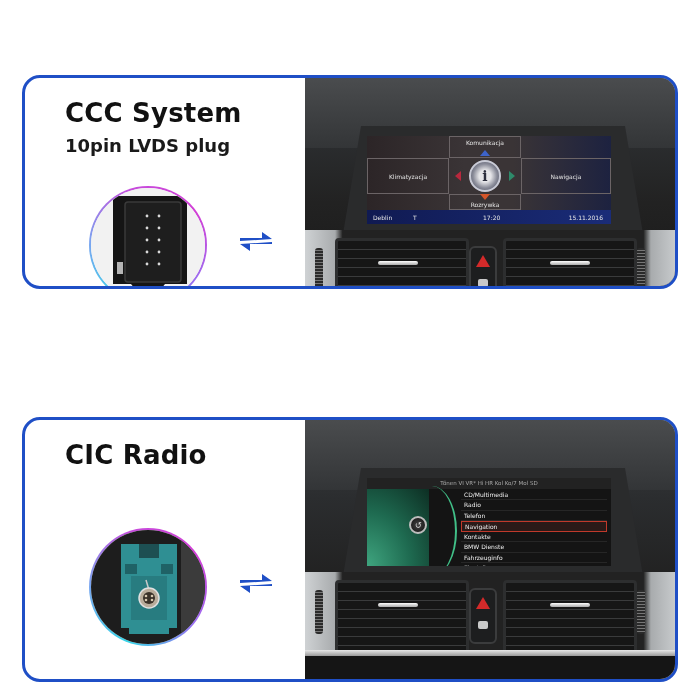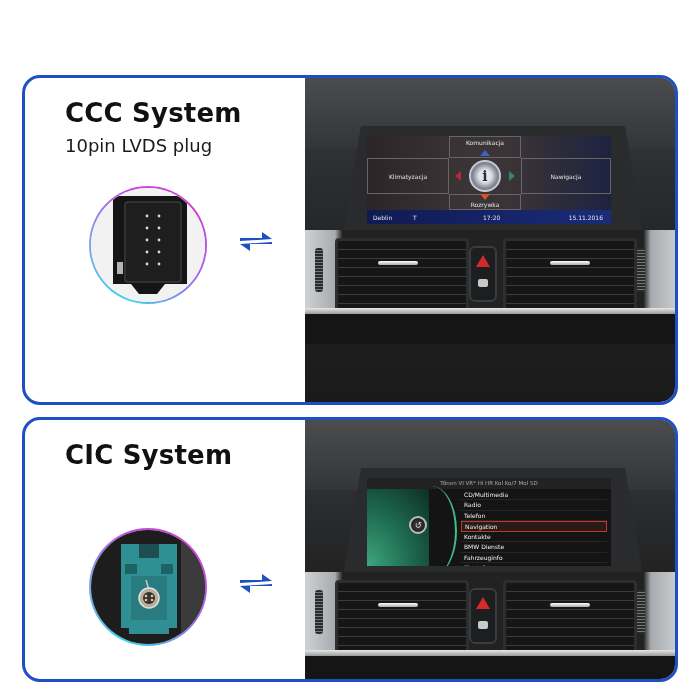--- a/index.html
+++ b/index.html
@@ -1,21 +1,21 @@
 <!DOCTYPE html>
 <html><head>
 <meta charset="utf-8">
 <style>
   html,body{margin:0;padding:0;background:#ffffff;}
   body{width:700px;height:700px;position:relative;overflow:hidden;font-family:"DejaVu Sans","Liberation Sans",sans-serif;}
   .card{position:absolute;left:22px;width:656px;border:3px solid #1f4fc6;border-radius:18px;background:#fff;overflow:hidden;box-sizing:border-box;}
-  .card.c1{top:75px;height:330px;}
+  .card.c1{top:75px;height:214px;}
   .card.c2{top:417px;height:265px;}
   .title{position:absolute;left:40px;top:20px;font-size:26px;font-weight:bold;color:#111;letter-spacing:0.2px;}
-  .sub{position:absolute;left:40px;top:57px;font-size:18px;color:#1a1a1a;}
+  .sub{position:absolute;left:40px;top:57px;font-size:18px;color:#1a1a1a;font-weight:bold;}
   .ring{position:absolute;left:64px;top:108px;width:118px;height:118px;border-radius:50%;
         background:conic-gradient(from 200deg,#38d5e8,#7aa6f0,#c64bdc,#d23fd6,#9b6ef0,#38d5e8);padding:2px;box-sizing:border-box;}
   .ring-inner{width:100%;height:100%;border-radius:50%;overflow:hidden;position:relative;background:#f4f4f4;}
   .swap{position:absolute;left:213px;top:151px;width:36px;height:26px;}
   .car{position:absolute;left:280px;top:0;width:376px;height:100%;background:linear-gradient(#3d3f41,#2b2d2f 30%,#222 60%,#1a1a1a);}
   .dash-top{position:absolute;left:0;top:0;width:100%;height:70px;background:linear-gradient(#4a4c4e,#333537);}
   .bezel{position:absolute;left:38px;top:48px;width:300px;height:108px;background:#2a2b2c;clip-path:polygon(6% 0,94% 0,100% 100%,0 100%);}
   .screen{position:absolute;left:62px;top:58px;width:244px;height:88px;overflow:hidden;background:#1a1a22;}
   .silver{position:absolute;left:0;top:152px;width:100%;height:110px;background:linear-gradient(90deg,#cfd2d4,#a8abad 8%,#222 10%,#222 90%,#a8abad 92%,#cfd2d4);}
   .vent{position:absolute;top:160px;width:128px;height:68px;background:#1b1c1d;border:3px solid #2d2e2f;border-radius:4px;
@@ -115,21 +115,21 @@
     <div class="hz">
         <div class="tri"></div>
         <div class="lock"></div>
       </div>
     <div class="strip"></div>
     <div class="lowdash"></div>
   </div>
 </div>
 
 <div class="card c2">
-  <div class="title">CIC System</div>
+  <div class="title">CIC Radio</div>
 
   <div class="ring">
     <div class="ring-inner">
       <svg width="114" height="114" viewBox="0 0 114 114">
         <rect x="0" y="0" width="114" height="114" fill="#1d1d1d"></rect>
         <rect x="90" y="0" width="24" height="114" fill="#3b3b3b"></rect>
         <path d="M30 14 H86 V98 H78 V104 H38 V98 H30 Z" fill="#2f8f93"></path>
         <rect x="48" y="14" width="20" height="14" fill="#1d4f52"></rect>
         <path d="M34 34 H46 V44 H34 Z M70 34 H82 V44 H70 Z" fill="#1f6266"></path>
         <rect x="40" y="46" width="36" height="44" fill="#287c80"></rect>

